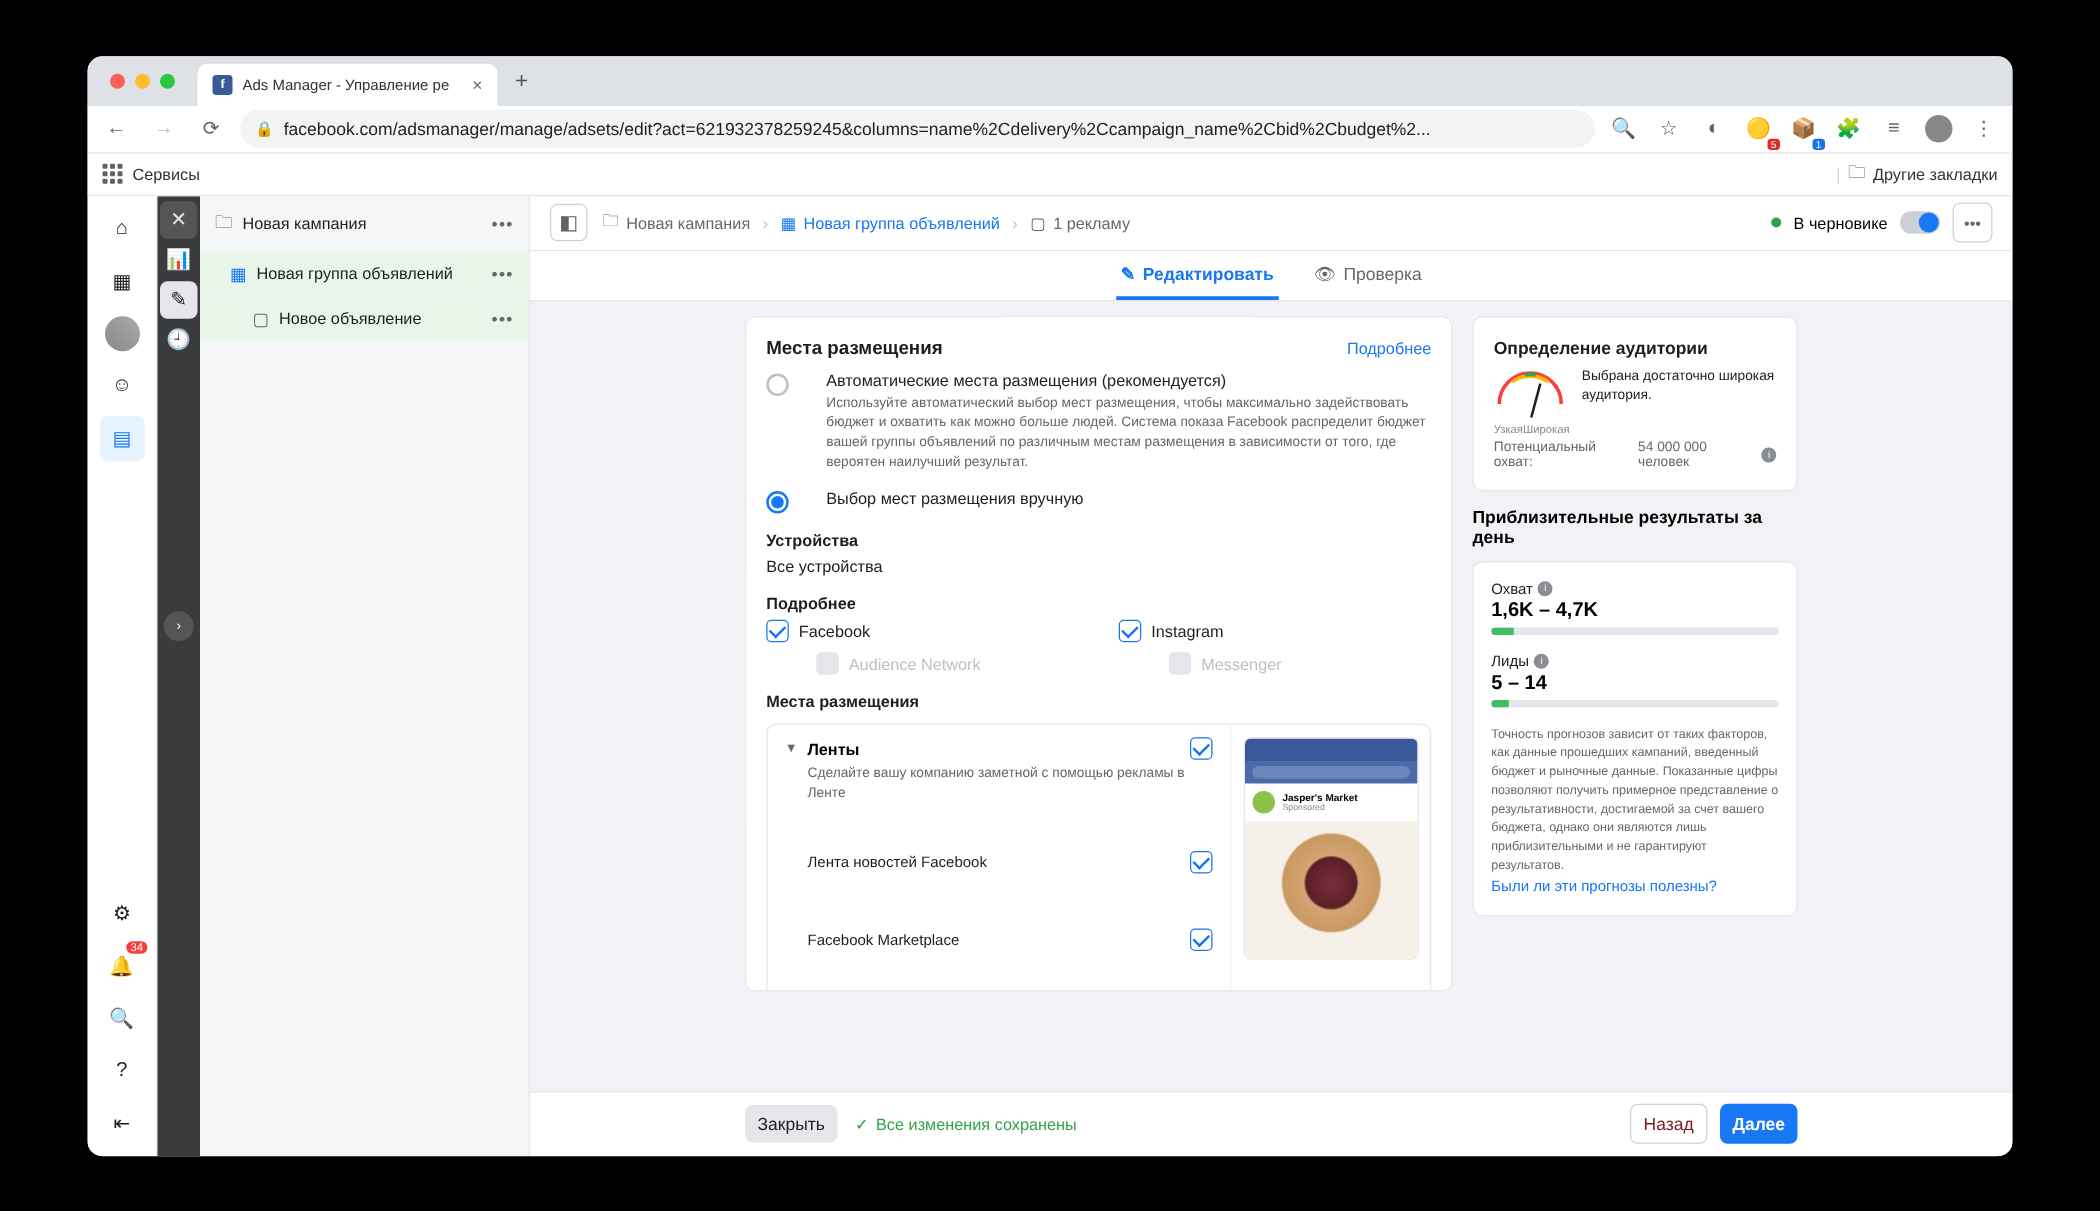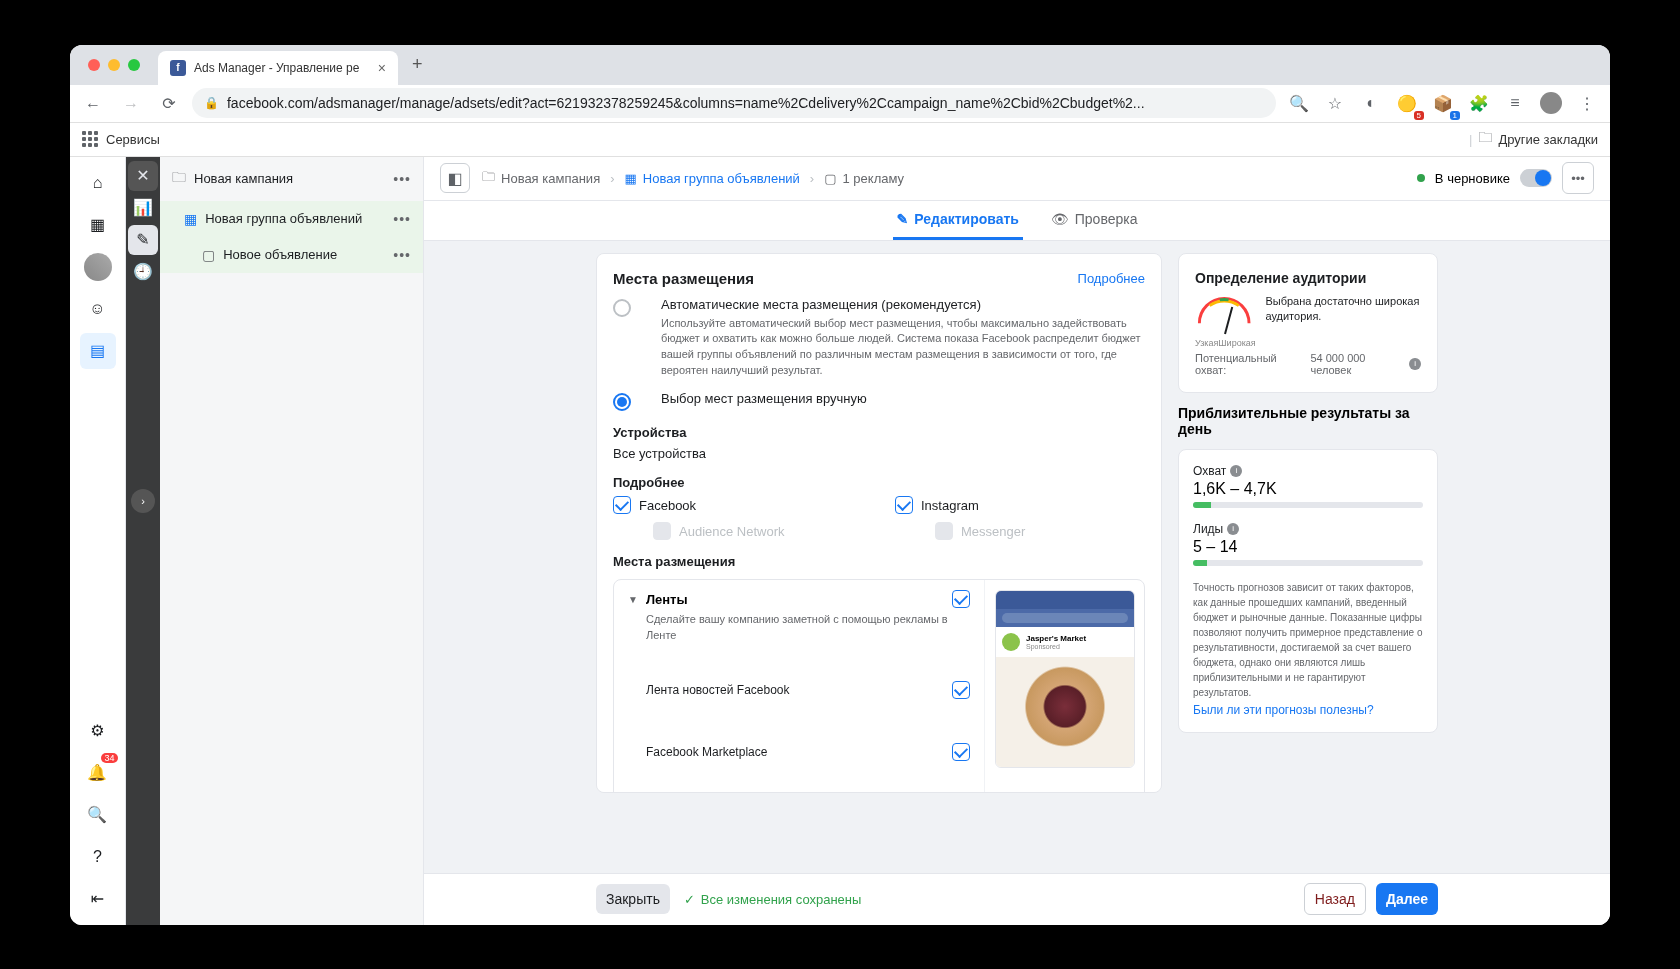--- a/index.html
+++ b/index.html
@@ -118,21 +118,21 @@
 .gauge{display:flex;gap:12px;margin-top:8px;}
 .gauge-img{width:80px;height:44px;position:relative;}
 .arc{position:absolute;inset:0;}
 .needle{position:absolute;left:50%;bottom:4px;width:2px;height:28px;background:#1c1e21;transform-origin:bottom center;transform:rotate(15deg);}
 .gauge-labels{display:flex;justify-content:space-between;font-size:9px;color:#888;position:absolute;bottom:-10px;left:0;right:0;}
 .aud-text{font-size:11px;color:#1c1e21;line-height:1.4;}
 .reach{font-size:11px;color:#65676b;margin-top:14px;display:flex;align-items:center;gap:4px;}
 .info-icon{width:12px;height:12px;border-radius:50%;background:#8a8d91;color:#fff;font-size:8px;display:inline-flex;align-items:center;justify-content:center;}
 .est-title{font-size:14px;font-weight:600;margin-bottom:12px;}
 .metric-label{font-size:12px;color:#1c1e21;display:flex;align-items:center;gap:4px;}
-.metric-val{font-size:16px;font-weight:400;margin:2px 0 4px;}
+.metric-val{font-size:16px;font-weight:700;margin:2px 0 4px;}
 .bar{height:6px;background:#e4e6eb;border-radius:3px;overflow:hidden;margin-bottom:14px;}
 .bar-fill{height:100%;background:#45bd62;}
 .disclaimer{font-size:10px;color:#65676b;line-height:1.5;margin-top:8px;}
 .feedback{font-size:12px;color:#1877f2;margin-top:10px;}
 
 .footer{height:52px;background:#fff;border-top:1px solid #e4e6eb;display:flex;align-items:center;padding:0 172px;justify-content:space-between;}
 .foot-left{display:flex;align-items:center;gap:14px;}
 .btn{padding:7px 10px;border-radius:6px;font-size:14px;border:none;cursor:pointer;}
 .btn.ghost{background:#e4e6eb;color:#1c1e21;}
 .btn.outline{background:#fff;border:1px solid #ccd0d5;color:#7f1d1d;}

